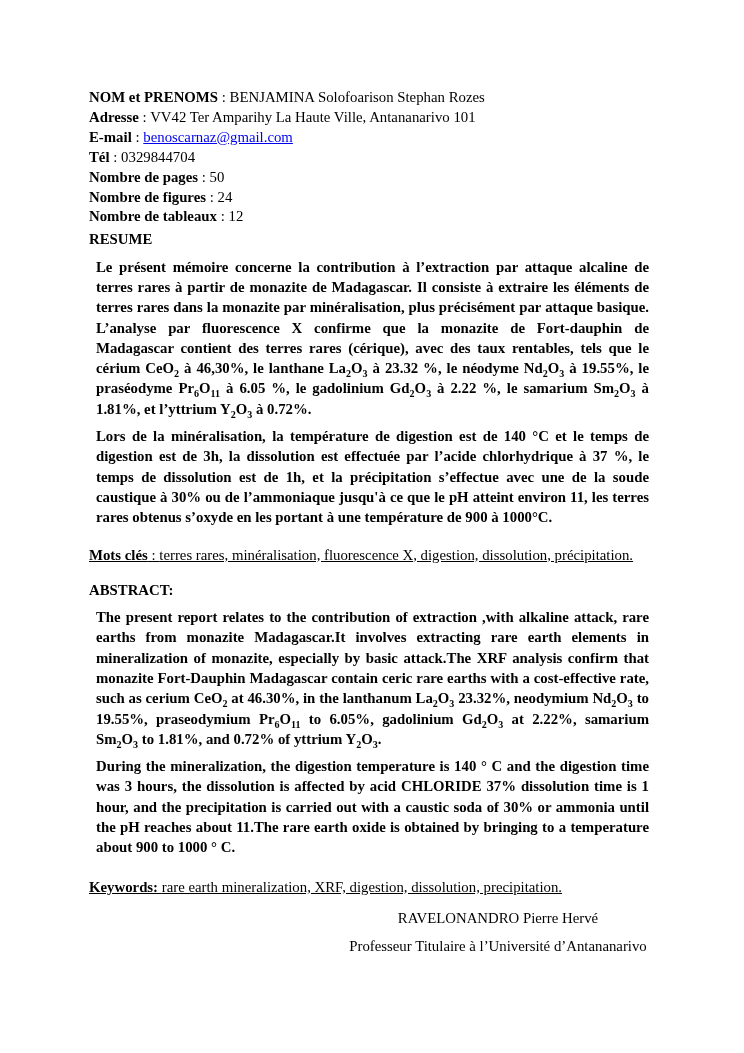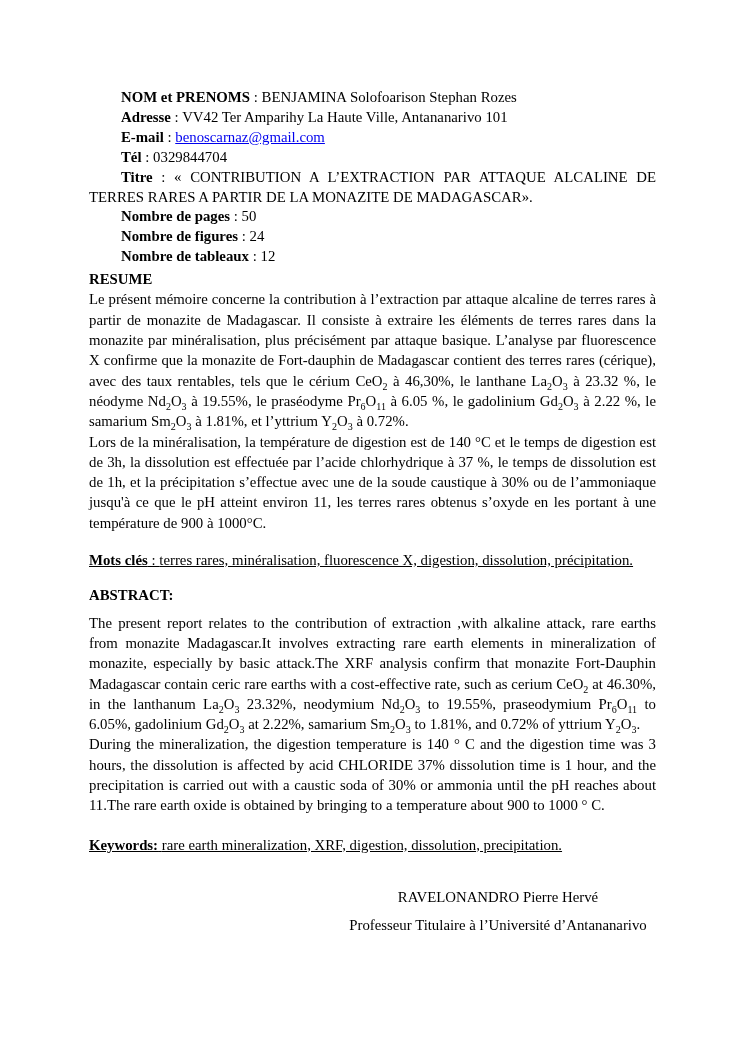--- a/index.html
+++ b/index.html
@@ -11,62 +11,62 @@
     font-size: 14.8px;
     position: relative;
     overflow: hidden;
   }
   .content {
     position: absolute;
     left: 89px; top: 88px;
     width: 567px;
   }
   .field { line-height: 19.9px; text-align: justify; }
-  .field .label { font-weight: bold; margin-left: 32px; }
+  .field .label { font-weight: bold; }
   .email-link { color: #0000ee; text-decoration: underline; cursor: pointer; }
   .para {
     text-align: justify;
     line-height: 20.3px;
-    margin: 0;
+    margin: 7px;
+    font-weight: bold;
   }
   .heading {
     text-align: left;
     font-weight: bold;
     line-height: 20.3px;
   }
   .heading-resume { margin-top: 2px; }
   .heading-abstract { margin-top: 15px; margin-bottom: 7px; }
   .kw-line { line-height: 20.3px; text-align: justify; text-decoration: underline; }
   .kw-line .label { font-weight: bold; }
   .mots-cles { margin-top: 17px; }
   .keywords { margin-top: 19px; }
   sub { font-size: 0.68em; line-height: 0; }
   .signature {
-    margin-top: 32px;
+    margin-top: 11px;
     margin-left: auto;
     width: 316px;
     text-align: center;
     line-height: 20.3px;
   }
   .signature .sig-line2 { margin-top: 8px; }
 </style>
 </head>
 <body>
 
 <div class="content">
 
   <div class="field"><span class="label">NOM et PRENOMS</span><span> : </span><span>BENJAMINA Solofoarison Stephan Rozes</span></div>
 
   <div class="field"><span class="label">Adresse</span><span> : </span><span>VV42 Ter Amparihy La Haute Ville, Antananarivo 101</span></div>
 
   <div class="field"><span class="label">E-mail</span><span> : </span><a class="email-link">benoscarnaz@gmail.com</a></div>
 
   <div class="field"><span class="label">Tél</span><span> : </span><span>0329844704</span></div>
 
-  <div class="field"><span class="label">Titre</span><span> :  </span><span>« CONTRIBUTION A L’EXTRACTION PAR ATTAQUE ALCALINE DE TERRES RARES A PARTIR DE LA MONAZITE DE MADAGASCAR».</span></div>
 
   <div class="field"><span class="label">Nombre de pages</span><span> : </span><span>50</span></div>
 
   <div class="field"><span class="label">Nombre de figures</span><span> : </span><span>24</span></div>
 
   <div class="field"><span class="label">Nombre de tableaux</span><span> : </span><span>12</span></div>
 
   <div class="heading heading-resume">RESUME</div>
 
   <p class="para">Le présent mémoire concerne la contribution à l’extraction par attaque alcaline de terres rares à partir de monazite de Madagascar. Il consiste à extraire les éléments de terres rares dans la monazite par minéralisation, plus précisément par attaque basique. L’analyse par fluorescence X confirme que la monazite de Fort-dauphin de Madagascar contient des terres rares (cérique), avec des taux rentables, tels que le cérium CeO<sub>2</sub> à 46,30%, le lanthane La<sub>2</sub>O<sub>3</sub> à 23.32 %, le néodyme Nd<sub>2</sub>O<sub>3</sub> à 19.55%, le praséodyme Pr<sub>6</sub>O<sub>11</sub> à 6.05 %, le gadolinium Gd<sub>2</sub>O<sub>3</sub> à 2.22 %, le samarium Sm<sub>2</sub>O<sub>3</sub> à 1.81%, et l’yttrium Y<sub>2</sub>O<sub>3</sub> à 0.72%.</p>

